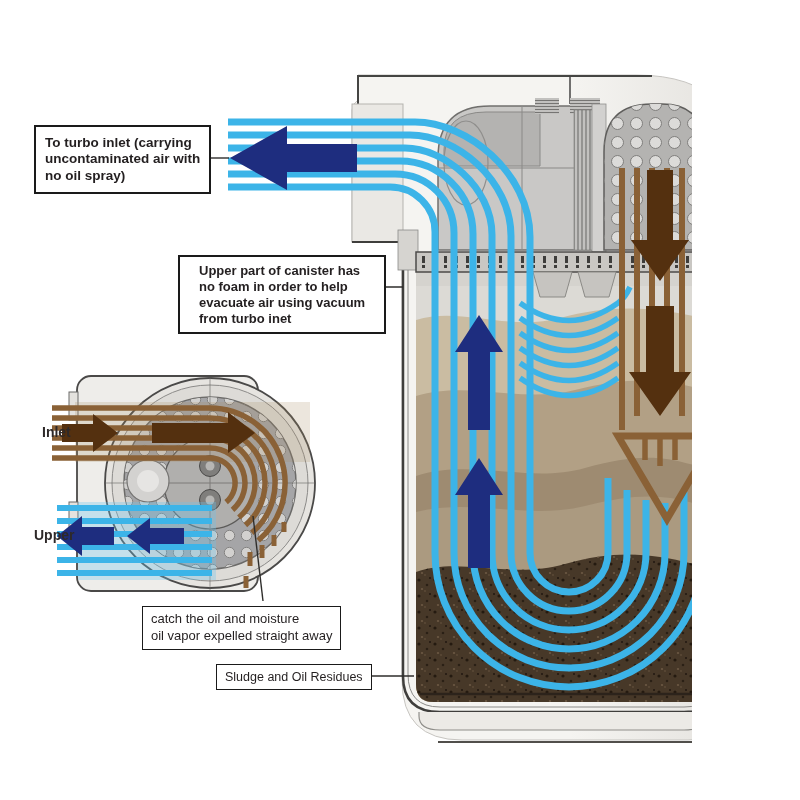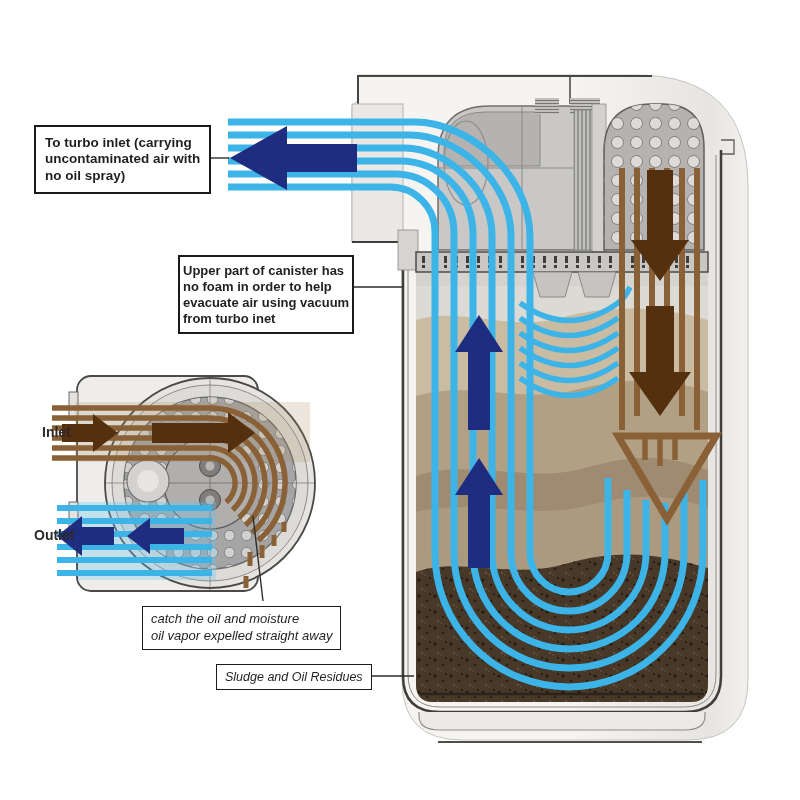--- a/index.html
+++ b/index.html
@@ -1,22 +1,22 @@
 <!DOCTYPE html>
 <html style="--clean-air: #3cb4e8; --clean-air-arrow: #1e2d7f; --oil-line: #8a6136; --oil-arrow: #54300f; --sludge-fill: #473828; --foam-light: #cabca2; --foam-mid: #b2a085; --foam-dark: #9e8b71; --foam-pale: #ab9a80; --label-border: #1a1a1a; --text: #231f20;"><head>
 <meta charset="utf-8">
 <style>
   html,body{margin:0;padding:0;background:#ffffff;}
-  #stage{position:relative;width:800px;height:800px;background:#fff;overflow:hidden;
+  #stage{position:relative;width:692px;height:800px;background:#fff;overflow:hidden;
          font-family:"Liberation Sans","DejaVu Sans",sans-serif;color:var(--text,#231f20);}
   #stage svg{position:absolute;left:0;top:0;}
   .label-box{position:absolute;background:#fff;border:2px solid var(--label-border,#1a1a1a);
              white-space:pre-line;line-height:1.22;color:var(--text,#231f20);}
   .label-bold{font-size:13.5px;font-weight:600;padding:8px 9px;}
-  .label-plain{font-size:13px;font-weight:400;border-width:1.5px;padding:4px 8px;line-height:1.3;font-style:italic;}
+  .label-plain{font-size:13px;font-weight:400;border-width:1.5px;padding:4px 8px;line-height:1.3;}
   .side-label{position:absolute;font-size:14px;font-weight:700;color:#2e2929;padding-left:16px;}
   
   .cyan-line{stroke:var(--clean-air,#3cb4e8);fill:none;}
   .navy-fill{fill:var(--clean-air-arrow,#1e2d7f);}
   .brown-line{stroke:var(--oil-line,#8a6136);fill:none;}
   .brown-fill{fill:var(--oil-arrow,#54300f);}
   .leader{stroke:#2e2d2b;stroke-width:1.4;fill:none;}
 </style>
 </head>
 <body>
@@ -204,26 +204,26 @@
     <path d="M340,287 H403"></path>
     <path d="M253,516 L263,601"></path>
     <path d="M340,676 H414"></path>
   </g>
 </svg>
 
   <div class="label-box label-bold" style="left:34px;top:125px;">To turbo inlet (carrying
 uncontaminated air with
 no oil spray)</div>
 
-  <div class="label-box label-bold" style="left:178px;top:255px;font-size:13px;padding:6px 3px;">Upper part of canister has
+  <div class="label-box label-bold" style="left:178px;top:255px;font-size:13px;padding:6px 19px;">Upper part of canister has
 no foam in order to help
 evacuate air using vacuum
 from turbo inet</div>
 
   <div class="label-box label-plain" style="left:142px;top:606px;">catch the oil and moisture
 oil vapor expelled straight away</div>
 
   <div class="label-box label-plain" style="left:208px;top:664px;font-size:12.5px;margin-left:8px;">Sludge and Oil Residues</div>
 
   <div class="side-label" style="left:26px;top:424px;">Inlet</div>
 
-  <div class="side-label" style="left:18px;top:527px;">Outlet</div>
+  <div class="side-label" style="left:18px;top:527px;">Upper</div>
 </div>
 
 </body></html>

